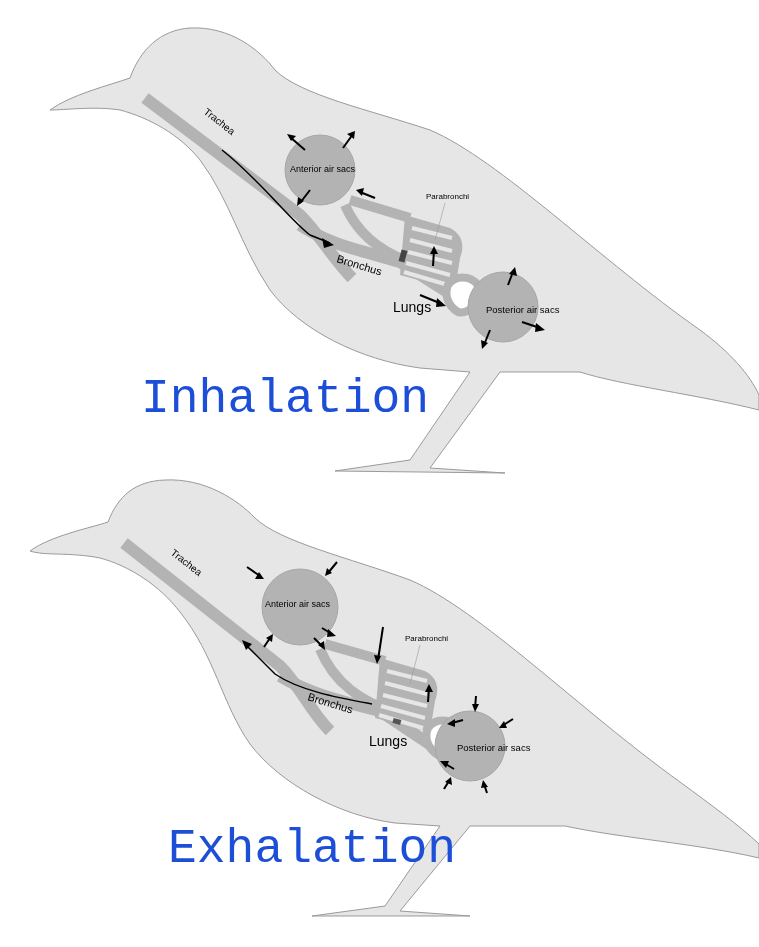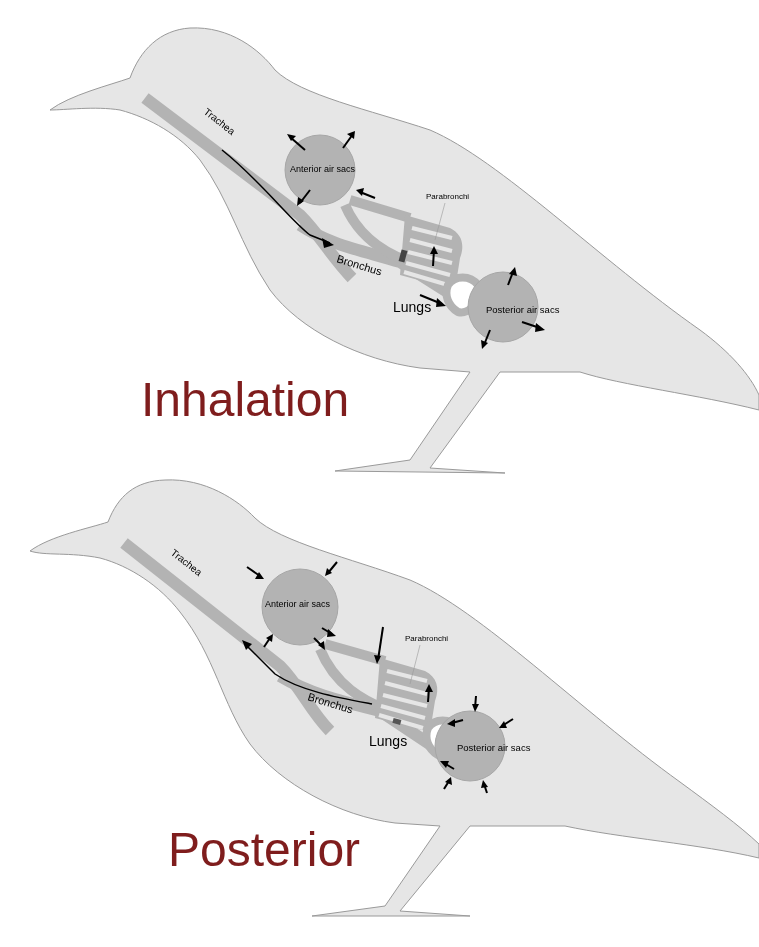--- a/index.html
+++ b/index.html
@@ -5,22 +5,22 @@
   html, body { margin: 0; padding: 0; background: #ffffff; }
   body { width: 759px; height: 947px; position: relative; overflow: hidden;
          font-family: "Liberation Sans", sans-serif; }
   .panel { position: absolute; left: 0; width: 759px; height: 474px; }
   .panel svg { position: absolute; left: 0; top: 0; }
   .body-fill { fill: #e6e6e6; stroke: #9a9a9a; stroke-width: 1; }
   .duct { fill: none; stroke: #b3b3b3; stroke-linecap: butt; }
   .sac { fill: #b3b3b3; stroke: #a6a6a6; stroke-width: 1; }
   .arrow { stroke: #000; stroke-width: 2; fill: none; }
   .lbl { font-family: "Liberation Sans", sans-serif; fill: #000; }
-  .big-title { position: absolute; font-family: Liberation Sans, sans-serif;
-               font-size: 48px; color: #7f1d1d; letter-spacing: 0px; }
+  .big-title { position: absolute; font-family: Liberation Mono, monospace;
+               font-size: 48px; color: #1d4ed8; letter-spacing: 0px; }
 </style>
 </head>
 <body>
 
 <div class="panel" style="top:0;">
   <svg width="759" height="474" viewBox="0 0 759 474">
 
     <path class="body-fill" d="M50,110 C70,95 110,85 130,78 C140,50 160,30 190,28 C230,26 260,50 275,70
          C300,95 370,110 430,130 C500,160 600,260 700,330 C730,352 750,375 759,395
          L759,410 C700,395 620,385 580,372 L500,372 L430,468 L505,473 L335,471 L410,460
@@ -140,14 +140,14 @@
         <polygon points="483,314 481,322 488,321"></polygon>
     </g>
     <text class="lbl" font-size="10" transform="translate(170,88) rotate(38)">Trachea</text>
     <text class="lbl" font-size="11" transform="translate(307,234) rotate(17)">Bronchus</text>
     <text class="lbl" font-size="14" x="369" y="280">Lungs</text>
     <text class="lbl" font-size="8" x="405" y="175">Parabronchi</text>
     <line x1="420" y1="179" x2="410" y2="218" stroke="#999" stroke-width="0.6"></line>
     <text class="lbl" font-size="9" x="265" y="141">Anterior air sacs</text>
     <text class="lbl" font-size="9.5" x="457" y="285">Posterior air sacs</text>
   </svg>
-  <div class="big-title" style="left:168px; top:356px;">Posterior</div>
+  <div class="big-title" style="left:168px; top:356px;">Exhalation</div>
 </div>
 
 </body></html>

